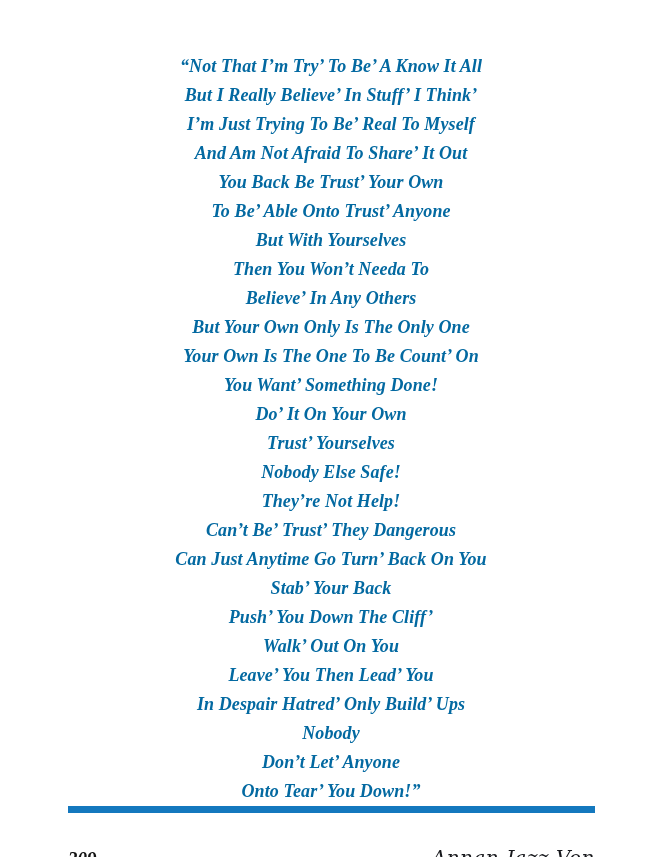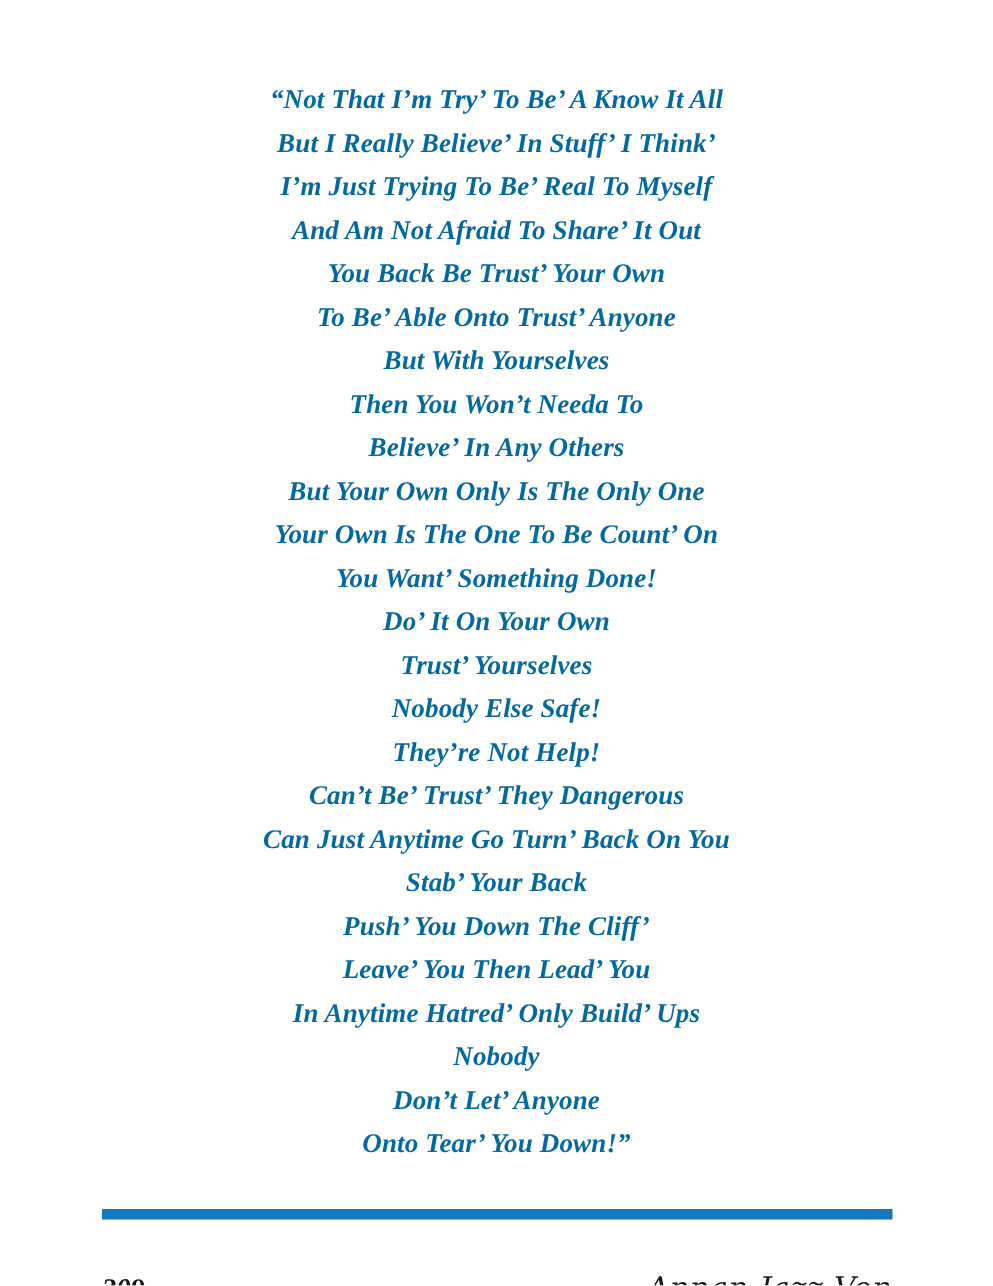--- a/index.html
+++ b/index.html
@@ -81,22 +81,23 @@
     <div class="poem-line">Your Own Is The One To Be Count’ On</div>
     <div class="poem-line">You Want’ Something Done!</div>
     <div class="poem-line">Do’ It On Your Own</div>
     <div class="poem-line">Trust’ Yourselves</div>
     <div class="poem-line">Nobody Else Safe!</div>
     <div class="poem-line">They’re Not Help!</div>
     <div class="poem-line">Can’t Be’ Trust’ They Dangerous</div>
     <div class="poem-line">Can Just Anytime Go Turn’ Back On You</div>
     <div class="poem-line">Stab’ Your Back</div>
     <div class="poem-line">Push’ You Down The Cliff’</div>
+    <div class="poem-line">Walk’ Out On You</div>
     <div class="poem-line">Leave’ You Then Lead’ You</div>
-    <div class="poem-line">In Anytime Hatred’ Only Build’ Ups</div>
+    <div class="poem-line">In Despair Hatred’ Only Build’ Ups</div>
     <div class="poem-line">Nobody</div>
     <div class="poem-line">Don’t Let’ Anyone</div>
     <div class="poem-line">Onto Tear’ You Down!”</div>
   </div>
 
   <div class="footer-rule" style="background: rgb(20, 120, 190);"></div>
 
   <div class="footer">
     <span class="page-number">309</span>
     <span class="author-name">Annan Jazz Von</span>

